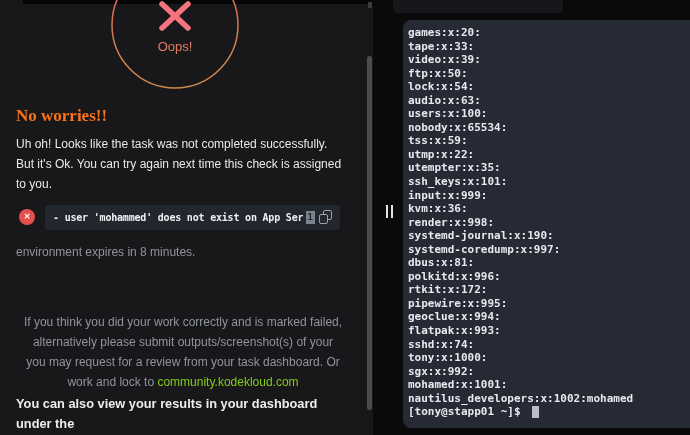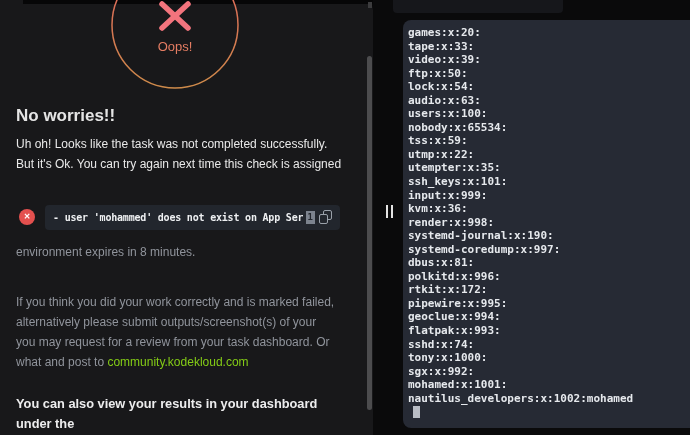--- a/index.html
+++ b/index.html
@@ -6,22 +6,22 @@
   #screen{position:relative;width:690px;height:435px;background:#0a0a0b;overflow:hidden;
           font-family:"Liberation Sans",sans-serif;-webkit-font-smoothing:antialiased;}
 
   
   .left-card{position:absolute;left:0;top:0;width:373px;height:435px;background:#18181a;
              border-top-right-radius:10px;}
   .top-strip{position:absolute;left:23px;top:0;width:350px;height:4px;background:#060607;}
   .status-svg{position:absolute;left:105px;top:0;width:140px;height:95px;}
   .oops-label{position:absolute;left:105px;top:39px;width:140px;text-align:center;
               color:#e57d63;font-size:13px;}
-  .heading{position:absolute;left:16px;top:106px;width:340px;color:#e5e5e5;
-           font-size:17px;font-weight:700;}
+  .heading{position:absolute;left:16px;top:106px;width:340px;color:#f97316;
+           font-size:17px;font-weight:700;font-family:Liberation Serif, serif;}
   .para{position:absolute;left:16px;width:334px;font-size:12px;line-height:20px;}
   .para-white{color:#e9e9e9;}
   .para-gray{color:#90949c;}
   .para-bold{color:#ededee;font-weight:600;font-size:12.8px;}
   .link{color:#84cc16;cursor:pointer;}
   .error-row{position:absolute;left:19px;top:204px;width:321px;height:26px;
              display:flex;align-items:center;gap:10px;}
   .err-circle{flex:none;width:16px;height:16px;border-radius:50%;background:#e4504e;
               display:flex;align-items:center;justify-content:center;
               color:#fff;font-size:8px;font-weight:700;line-height:1;}
@@ -79,46 +79,47 @@
         <line x1="83" y1="4" x2="57" y2="28"></line>
       </g>
     </svg>
     <div class="oops-label">Oops!</div>
 
     <div class="heading">No worries!!</div>
 
     <div class="para para-white" style="top:134px;">
         <div>Uh oh! Looks like the task was not completed successfully.</div>
         <div>But it's Ok. You can try again next time this check is assigned</div>
+        <div>to you.</div>
       </div>
 
     <div class="error-row">
       <div class="err-circle">✕</div>
       <div class="code-box">
         <span class="code-text">- user 'mohammed' does not exist on App Server</span>
         <span class="code-badge">1</span>
         <span class="copy-btn">
           <i class="copy-back"></i>
           <i class="copy-front"></i>
         </span>
       </div>
     </div>
 
     <div class="para para-gray" style="top:242px;">
         <div>environment expires in 8 minutes.</div>
       </div>
 
-    <div class="para para-gray" style="top:292px;">
+    <div class="para para-gray" style="top:312px;text-align:center;">
       <div>
           <div>If you think you did your work correctly and is marked failed,</div>
           <div>alternatively please submit outputs/screenshot(s) of your</div>
           <div>you may request for a review from your task dashboard. Or</div>
         </div>
       <div>
-        <span>what and post to </span><span class="link">community.kodekloud.com</span>
+        <span>work and lock to </span><span class="link">community.kodekloud.com</span>
       </div>
     </div>
 
     <div class="para para-bold" style="top:394px;">
         <div>You can also view your results in your dashboard under the</div>
         <div>"Active Practice" page.</div>
       </div>
 
     <div class="scroll-cap"></div>
     <div class="scroll-thumb"></div>
@@ -128,17 +129,17 @@
     <div class="splitter-bars">
       <i></i>
         <i></i>
     </div>
   </div>
 
   <div class="right-panel">
     <div class="term-tab"></div>
     <div class="terminal">
       <div class="term-lines"><div>games:x:20:</div><div>tape:x:33:</div><div>video:x:39:</div><div>ftp:x:50:</div><div>lock:x:54:</div><div>audio:x:63:</div><div>users:x:100:</div><div>nobody:x:65534:</div><div>tss:x:59:</div><div>utmp:x:22:</div><div>utempter:x:35:</div><div>ssh_keys:x:101:</div><div>input:x:999:</div><div>kvm:x:36:</div><div>render:x:998:</div><div>systemd-journal:x:190:</div><div>systemd-coredump:x:997:</div><div>dbus:x:81:</div><div>polkitd:x:996:</div><div>rtkit:x:172:</div><div>pipewire:x:995:</div><div>geoclue:x:994:</div><div>flatpak:x:993:</div><div>sshd:x:74:</div><div>tony:x:1000:</div><div>sgx:x:992:</div><div>mohamed:x:1001:</div><div>nautilus_developers:x:1002:mohamed</div></div>
-      <div class="prompt-line"><span class="cursor"></span></div>
+      <div class="prompt-line"><span>[tony@stapp01 ~]$ </span><span class="cursor"></span></div>
     </div>
   </div>
 
 </div>
 
 </body></html>

